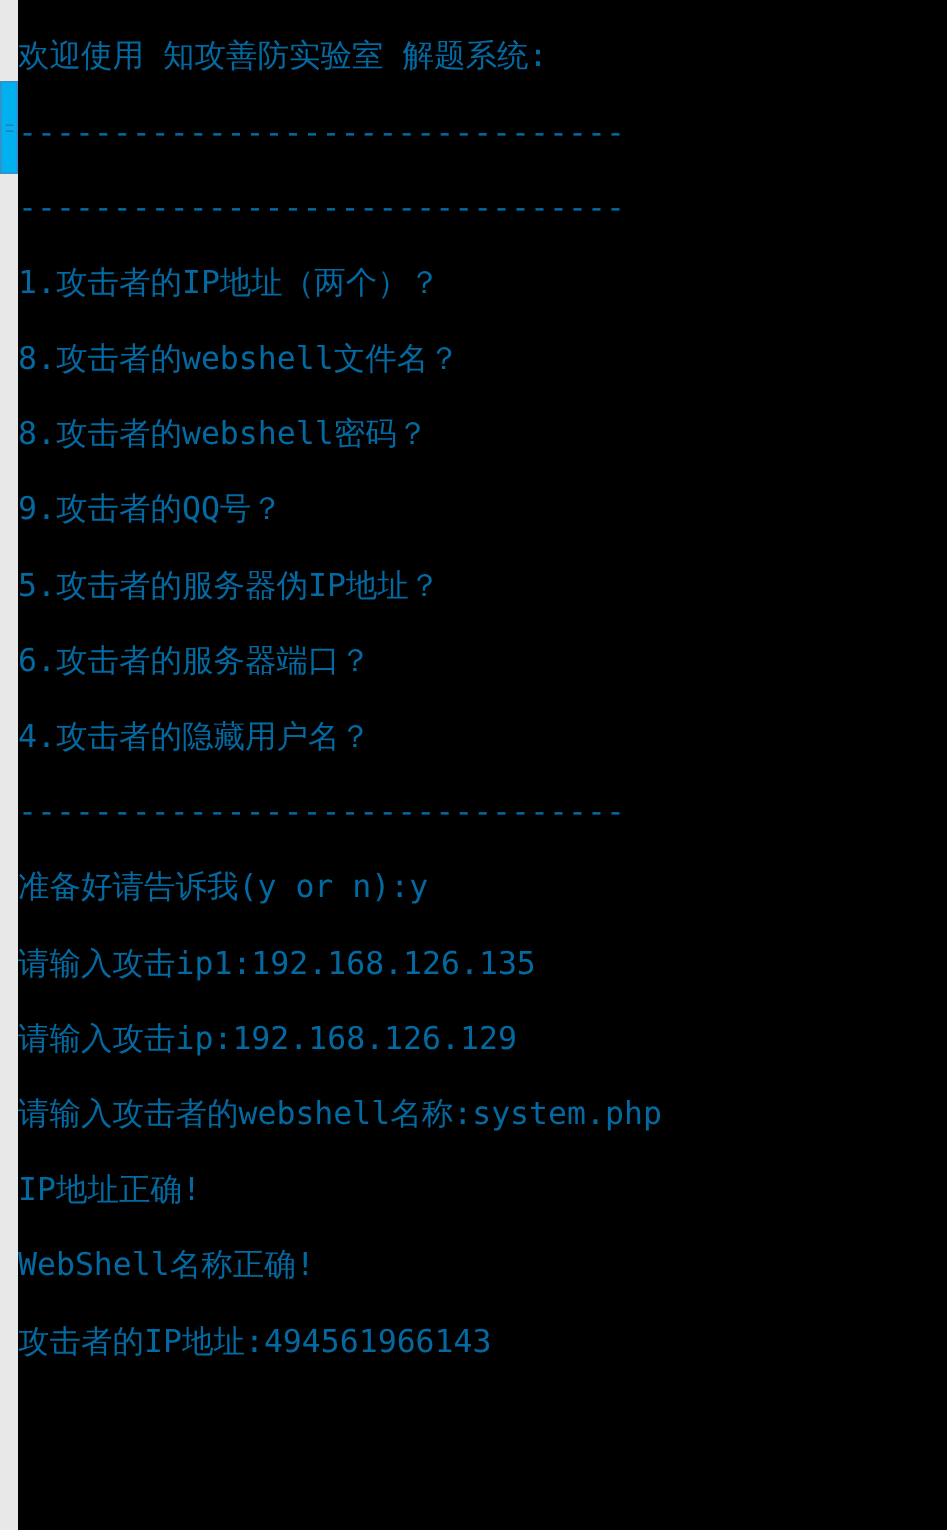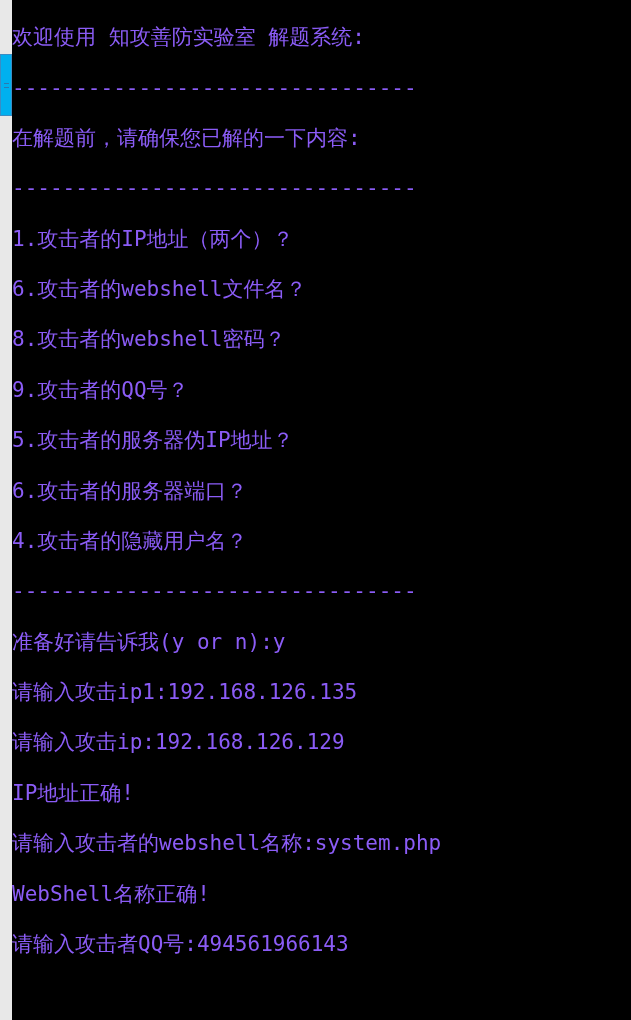--- a/index.html
+++ b/index.html
@@ -44,56 +44,55 @@
     }
     .scrollbar-thumb::before { top: 28px; }
     .scrollbar-thumb::after { top: 32px; }
     .terminal {
       position: absolute;
       left: 12px;
       top: 0;
       width: 619px;
       height: 1020px;
       background: #000;
-      color: #8b5cf6;
+      color: #0369a1;
       overflow: hidden;
       white-space: pre;
     }
     .line {
       display: block;
       min-height: 25px;
     }
   </style>
 </head>
 <body>
 
 <div class="scrollbar">
   <div class="scrollbar-thumb"></div>
 </div>
 
 <div class="terminal">
 <span class="line">欢迎使用 知攻善防实验室 解题系统:</span>
 <span class="line">--------------------------------</span>
-<span class="line">在解题前，请确保您已解的一下内容:</span>
 <span class="line">--------------------------------</span>
 <span class="line">1.攻击者的IP地址（两个）？</span>
-<span class="line">6.攻击者的webshell文件名？</span>
+<span class="line">8.攻击者的webshell文件名？</span>
 <span class="line">8.攻击者的webshell密码？</span>
 <span class="line">9.攻击者的QQ号？</span>
 <span class="line">5.攻击者的服务器伪IP地址？</span>
 <span class="line">6.攻击者的服务器端口？</span>
 <span class="line">4.攻击者的隐藏用户名？</span>
 <span class="line">--------------------------------</span>
 <span class="line"><span>准备好请告诉我(y or n):</span><span>y</span></span>
 <span class="line"><span>请输入攻击ip1:</span><span>192.168.126.135</span></span>
 <span class="line"><span>请输入攻击ip:</span><span>192.168.126.129</span></span>
+<span class="line"><span>请输入攻击者的webshell名称:</span><span>system.php</span></span>
 <span class="line">IP地址正确!</span>
-<span class="line"><span>请输入攻击者的webshell名称:</span><span>system.php</span></span>
 <span class="line">WebShell名称正确!</span>
-<span class="line"><span>请输入攻击者QQ号:</span><span>494561966143</span></span>
+<span class="line"><span>攻击者的IP地址:</span><span>494561966143</span></span>
 
 
 
 
 
 
 
 
 
 

